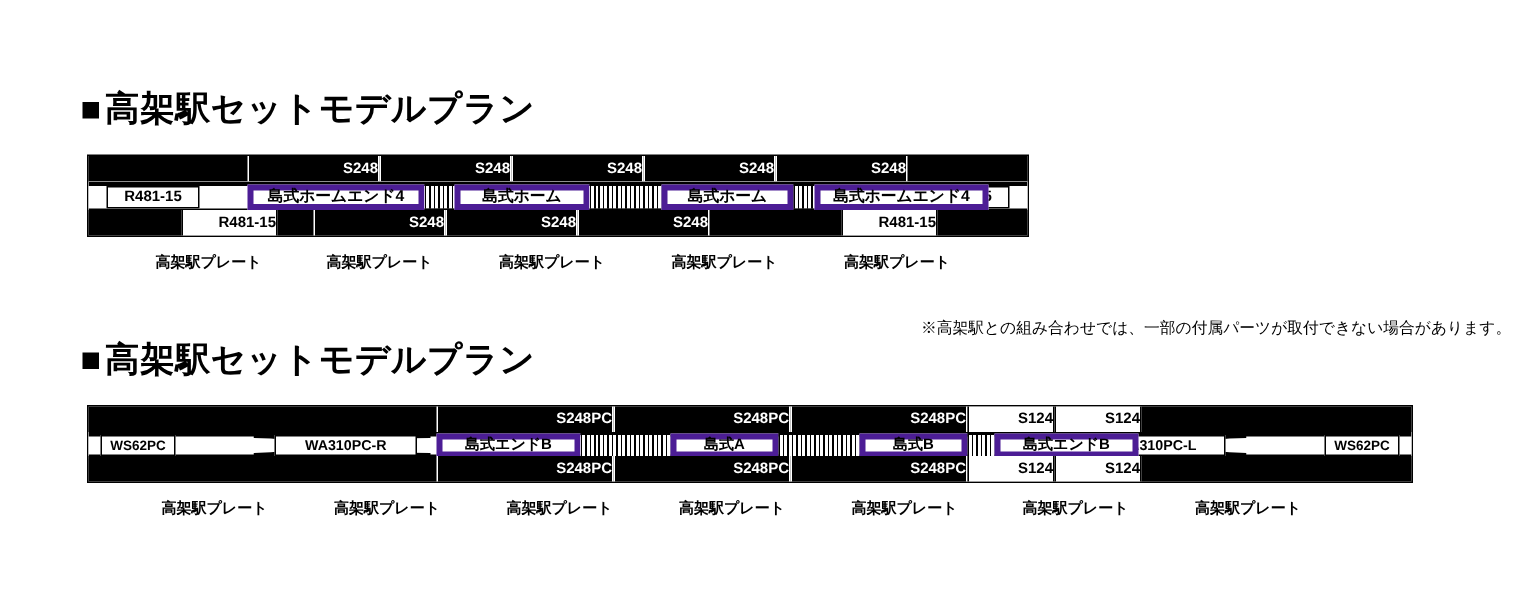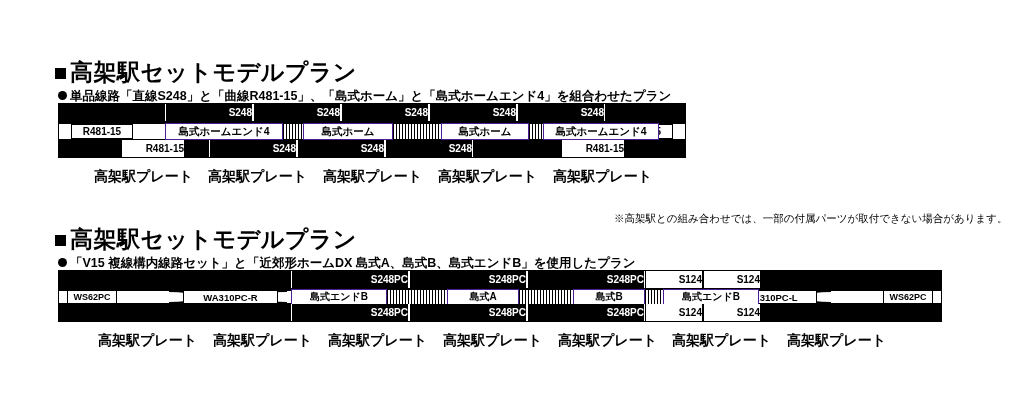--- a/index.html
+++ b/index.html
@@ -122,21 +122,21 @@
   .hatch {
     position: absolute;
     background-image: repeating-linear-gradient(90deg, #000 0px, #000 1px, #fff 1px, #fff 3px);
     border-top: 1px solid #000;
     border-bottom: 1px solid #000;
     box-sizing: border-box;
   }
   .platbox {
     position: absolute;
     background: #ffffff;
-    border: 1px solid #4c1d95;
+    border: 4px solid #4c1d95;
     box-sizing: border-box;
     text-align: center;
     font-size: 10.5px;
     font-weight: bold;
     line-height: 1;
     white-space: nowrap;
     display: flex;
     align-items: center;
     justify-content: center;
   }
@@ -150,43 +150,40 @@
     font-weight: bold;
     white-space: nowrap;
     display: flex;
     align-items: center;
     justify-content: center;
   }
 
   
   .plate {
     position: absolute;
-    font-size: 14px;
+    font-size: 10px;
     font-weight: bold;
     white-space: nowrap;
     text-align: center;
   }
 
   
   .curve {
     position: absolute;
   }
 </style>
 </head>
 <body>
 
 <div class="page">
 
   <div class="section-title" style="left:55px; top:57px;">
     <span class="sq"></span><span>高架駅セットモデルプラン</span>
   </div>
 
-  <div class="section-sub" style="left:58px; top:88px;">
-    <span class="dot"></span><span>単品線路「直線S248」と「曲線R481-15」、「島式ホーム」と「島式ホームエンド4」を組合わせたプラン</span>
-  </div>
 
   <div class="plan" style="left:58px; top:103px; width:628px; height:55px;">
 
     <div class="strip top">
       <div class="cell divider" style="left:106px; width:88px;">S248</div>
       <div class="cell divider" style="left:194px; width:88px;">S248</div>
       <div class="cell divider" style="left:282px; width:88px;">S248</div>
       <div class="cell divider" style="left:370px; width:88px;">S248</div>
       <div class="cell divider" style="left:458px; width:88px;">S248</div>
     </div>
@@ -222,23 +219,20 @@
   <div class="plate" style="left:323px; top:168px; width:90px;">高架駅プレート</div>
   <div class="plate" style="left:438px; top:168px; width:90px;">高架駅プレート</div>
   <div class="plate" style="left:553px; top:168px; width:90px;">高架駅プレート</div>
 
   <div class="note" style="left:614px; top:212px;">※高架駅との組み合わせでは、一部の付属パーツが取付できない場合があります。</div>
 
   <div class="section-title" style="left:55px; top:224px;">
     <span class="sq"></span><span>高架駅セットモデルプラン</span>
   </div>
 
-  <div class="section-sub" style="left:58px; top:255px;">
-    <span class="dot"></span><span>「V15 複線構内線路セット」と「近郊形ホームDX 島式A、島式B、島式エンドB」を使用したプラン</span>
-  </div>
 
   <div class="plan" style="left:58px; top:270px; width:884px; height:52px;">
 
     <div class="strip top">
       <div class="cell divider" style="left:232px; width:118px;">S248PC</div>
       <div class="cell divider" style="left:350px; width:118px;">S248PC</div>
       <div class="cell divider" style="left:468px; width:118px;">S248PC</div>
       <div class="cell white" style="left:586px; width:58px;">S124</div>
       <div class="cell white" style="left:644px; width:58px;">S124</div>
     </div>

